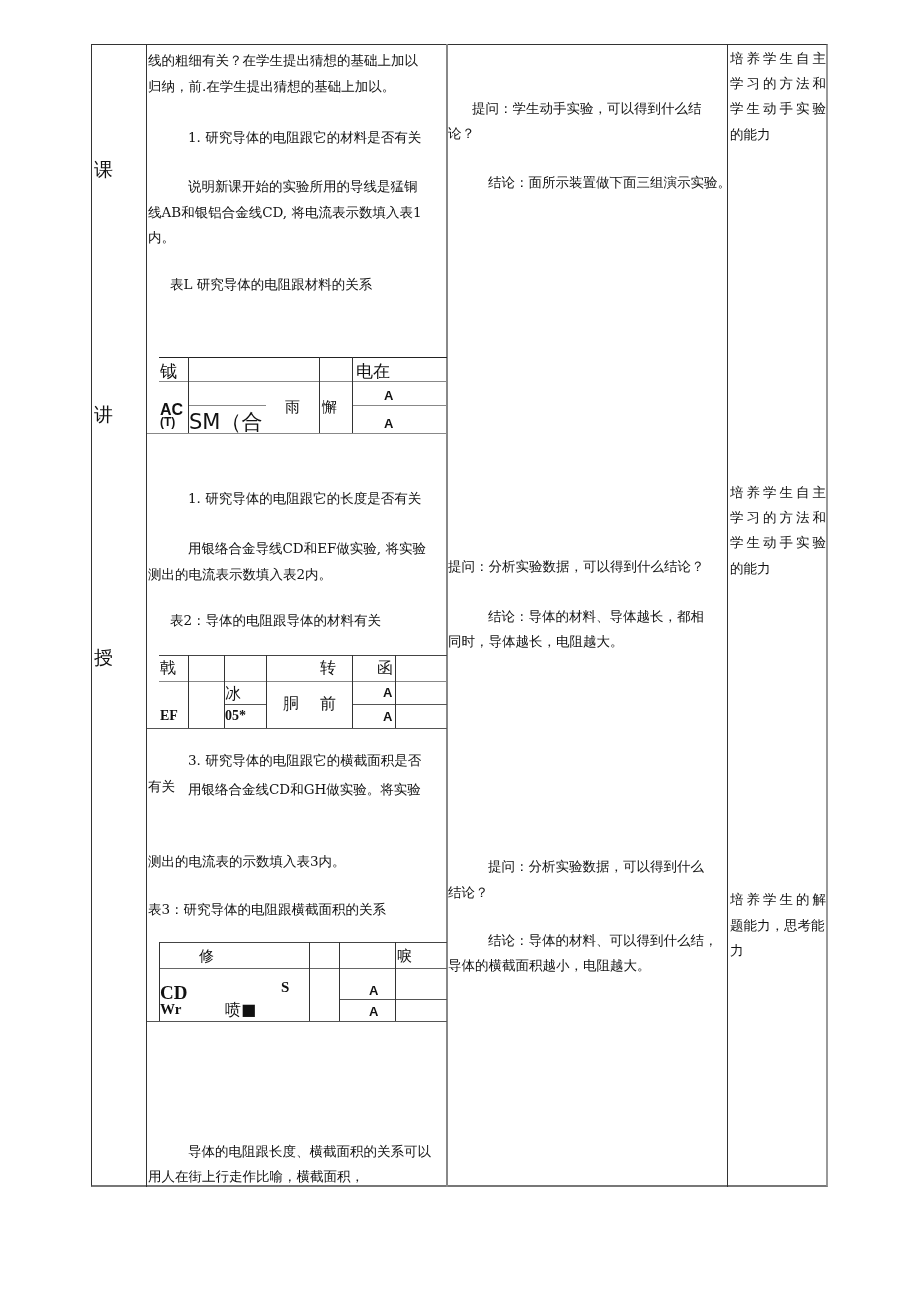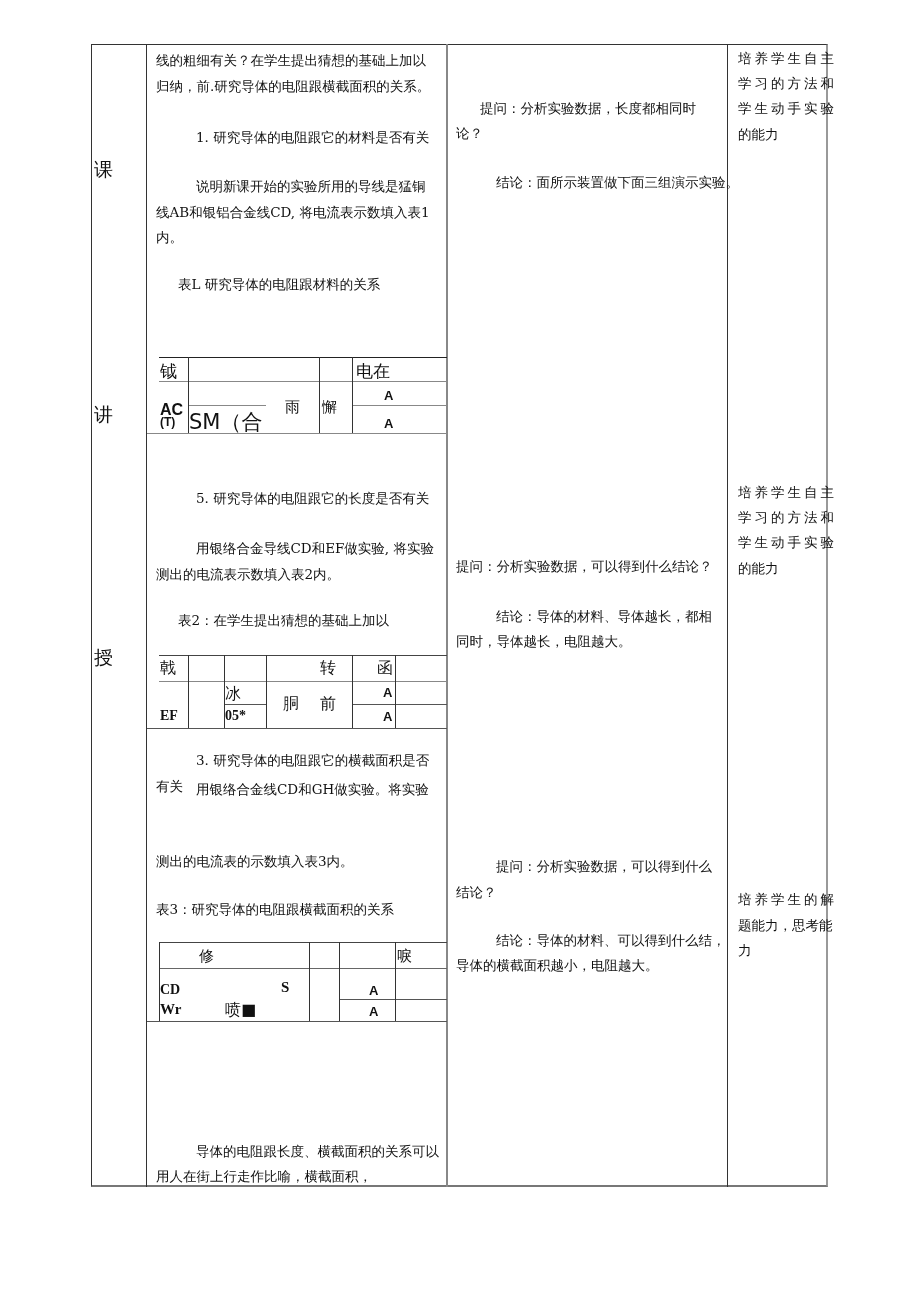--- a/index.html
+++ b/index.html
@@ -3,41 +3,41 @@
 <meta charset="utf-8">
 <style>
   html, body { margin:0; padding:0; background:#ffffff; }
   body { width:920px; height:1301px; position:relative; overflow:hidden;
          font-family:"DejaVu Serif", "Liberation Serif", serif; color:#111; }
   .frame { position:absolute; left:91px; top:44px; width:737px; height:1143px;
            border:1px solid #333; border-bottom:2px solid #777; border-right:2px solid #999; box-sizing:border-box; }
   .vline { position:absolute; top:44px; height:1143px; width:1px; background:#333; }
   .vline.gray { background:#888; width:2px; }
   .hline { position:absolute; height:1px; background:#555; }
-  .t { position:absolute; font-size:13.5px; line-height:26px; white-space:nowrap;margin-left:8px; }
+  .t { position:absolute; font-size:13.5px; line-height:26px; white-space:nowrap; }
   .big { position:absolute; font-family:"DejaVu Sans", sans-serif; font-size:19px; }
   .cell { position:absolute; font-size:15px; font-family:"DejaVu Sans", sans-serif; white-space:nowrap; }
   .bold { font-weight:bold; font-family:"Liberation Sans", sans-serif; }
   .serifb { font-weight:bold; font-family:"Liberation Serif", serif; }
   .sp { letter-spacing:3px;font-family:Liberation Serif, serif; }
 </style>
 </head>
 <body>
 
 <div class="frame"></div>
 <div class="vline" style="left:146px"></div>
 <div class="vline gray" style="left:446px"></div>
 <div class="vline" style="left:727px"></div>
 
 <div class="big" style="left:94px;top:157px">课</div>
 <div class="big" style="left:94px;top:402px">讲</div>
 <div class="big" style="left:94px;top:645px">授</div>
 
 <div class="t" style="left:148px;top:47px">线的粗细有关？在学生提出猜想的基础上加以</div>
-<div class="t" style="left:148px;top:73px">归纳，前.研究导体的电阻跟横截面积的关系。</div>
+<div class="t" style="left:148px;top:73px">归纳，前.在学生提出猜想的基础上加以。</div>
 <div class="t" style="left:188px;top:124px">1. 研究导体的电阻跟它的材料是否有关</div>
 <div class="t" style="left:188px;top:173px">说明新课开始的实验所用的导线是猛铜</div>
 <div class="t" style="left:148px;top:199px">线AB和银铝合金线CD, 将电流表示数填入表1</div>
 <div class="t" style="left:148px;top:224px">内。</div>
 <div class="t" style="left:170px;top:271px">表L 研究导体的电阻跟材料的关系</div>
 
 <div class="hline" style="left:159px;top:357px;width:288px;background:#222"></div>
 <div class="hline" style="left:159px;top:381px;width:288px;background:#888"></div>
 <div class="hline" style="left:188px;top:405px;width:78px;background:#888"></div>
 <div class="hline" style="left:353px;top:405px;width:94px;background:#888"></div>
@@ -48,24 +48,24 @@
 <div class="cell" style="left:160px;top:360px;font-size:17px">钺</div>
 <div class="cell" style="left:356px;top:360px;font-size:17px">电在</div>
 <div class="cell bold" style="left:160px;top:401px;font-size:16px">AC</div>
 <div class="cell bold" style="left:160px;top:415px;font-size:12px">(T)</div>
 <div class="cell" style="left:189px;top:408px;font-size:21px">SM（合</div>
 <div class="cell" style="left:285px;top:398px;font-size:15px">雨</div>
 <div class="cell" style="left:322px;top:398px;font-size:15px">懈</div>
 <div class="cell bold" style="left:384px;top:388px;font-size:13px">A</div>
 <div class="cell bold" style="left:384px;top:416px;font-size:13px">A</div>
 
-<div class="t" style="left:188px;top:485px">5. 研究导体的电阻跟它的长度是否有关</div>
+<div class="t" style="left:188px;top:485px">1. 研究导体的电阻跟它的长度是否有关</div>
 <div class="t" style="left:188px;top:535px">用银络合金导线CD和EF做实验, 将实验</div>
 <div class="t" style="left:148px;top:561px">测出的电流表示数填入表2内。</div>
-<div class="t" style="left:170px;top:607px">表2：在学生提出猜想的基础上加以</div>
+<div class="t" style="left:170px;top:607px">表2：导体的电阻跟导体的材料有关</div>
 
 <div class="hline" style="left:159px;top:655px;width:288px;background:#444"></div>
 <div class="hline" style="left:159px;top:681px;width:288px;background:#888"></div>
 <div class="hline" style="left:224px;top:704px;width:42px;background:#555"></div>
 <div class="hline" style="left:352px;top:704px;width:95px;background:#555"></div>
 <div class="hline" style="left:147px;top:728px;width:300px;background:#555"></div>
 <div class="vline" style="left:188px;top:655px;height:73px;background:#333"></div>
 <div class="vline" style="left:224px;top:655px;height:73px;background:#333"></div>
 <div class="vline" style="left:266px;top:655px;height:73px;background:#333"></div>
 <div class="vline" style="left:352px;top:655px;height:73px;background:#333"></div>
@@ -90,31 +90,31 @@
 <div class="hline" style="left:159px;top:942px;width:288px;background:#444"></div>
 <div class="hline" style="left:159px;top:968px;width:288px;background:#666"></div>
 <div class="hline" style="left:339px;top:999px;width:108px;background:#555"></div>
 <div class="hline" style="left:147px;top:1021px;width:300px;background:#555"></div>
 <div class="vline" style="left:159px;top:942px;height:79px;background:#333"></div>
 <div class="vline" style="left:309px;top:942px;height:79px;background:#333"></div>
 <div class="vline" style="left:339px;top:942px;height:79px;background:#333"></div>
 <div class="vline" style="left:395px;top:942px;height:79px;background:#333"></div>
 <div class="cell" style="left:199px;top:947px;font-size:15px">修</div>
 <div class="cell" style="left:397px;top:947px;font-size:15px">唳</div>
-<div class="cell serifb" style="left:160px;top:982px;font-size:14px;">CD</div>
+<div class="cell serifb" style="left:160px;top:982px;font-size:19px;">CD</div>
 <div class="cell serifb" style="left:160px;top:1001px;font-size:15px">Wr</div>
 <div class="cell serifb" style="left:281px;top:979px;font-size:15px">S</div>
 <div class="cell" style="left:225px;top:1000px;font-size:16px">喷■</div>
 <div class="cell bold" style="left:369px;top:983px;font-size:13px">A</div>
 <div class="cell bold" style="left:369px;top:1004px;font-size:13px">A</div>
 
 <div class="t" style="left:188px;top:1138px">导体的电阻跟长度、横截面积的关系可以</div>
 <div class="t" style="left:148px;top:1163px">用人在街上行走作比喻，横截面积，</div>
 
-<div class="t" style="left:472px;top:95px">提问：分析实验数据，长度都相同时</div>
+<div class="t" style="left:472px;top:95px">提问：学生动手实验，可以得到什么结</div>
 <div class="t" style="left:448px;top:120px">论？</div>
 <div class="t" style="left:488px;top:169px">结论：面所示装置做下面三组演示实验。</div>
 <div class="t" style="left:448px;top:553px">提问：分析实验数据，可以得到什么结论？</div>
 <div class="t" style="left:488px;top:603px">结论：导体的材料、导体越长，都相</div>
 <div class="t" style="left:448px;top:628px">同时，导体越长，电阻越大。</div>
 <div class="t" style="left:488px;top:853px">提问：分析实验数据，可以得到什么</div>
 <div class="t" style="left:448px;top:879px">结论？</div>
 <div class="t" style="left:488px;top:927px">结论：导体的材料、可以得到什么结，</div>
 <div class="t" style="left:448px;top:952px">导体的横截面积越小，电阻越大。</div>
 

